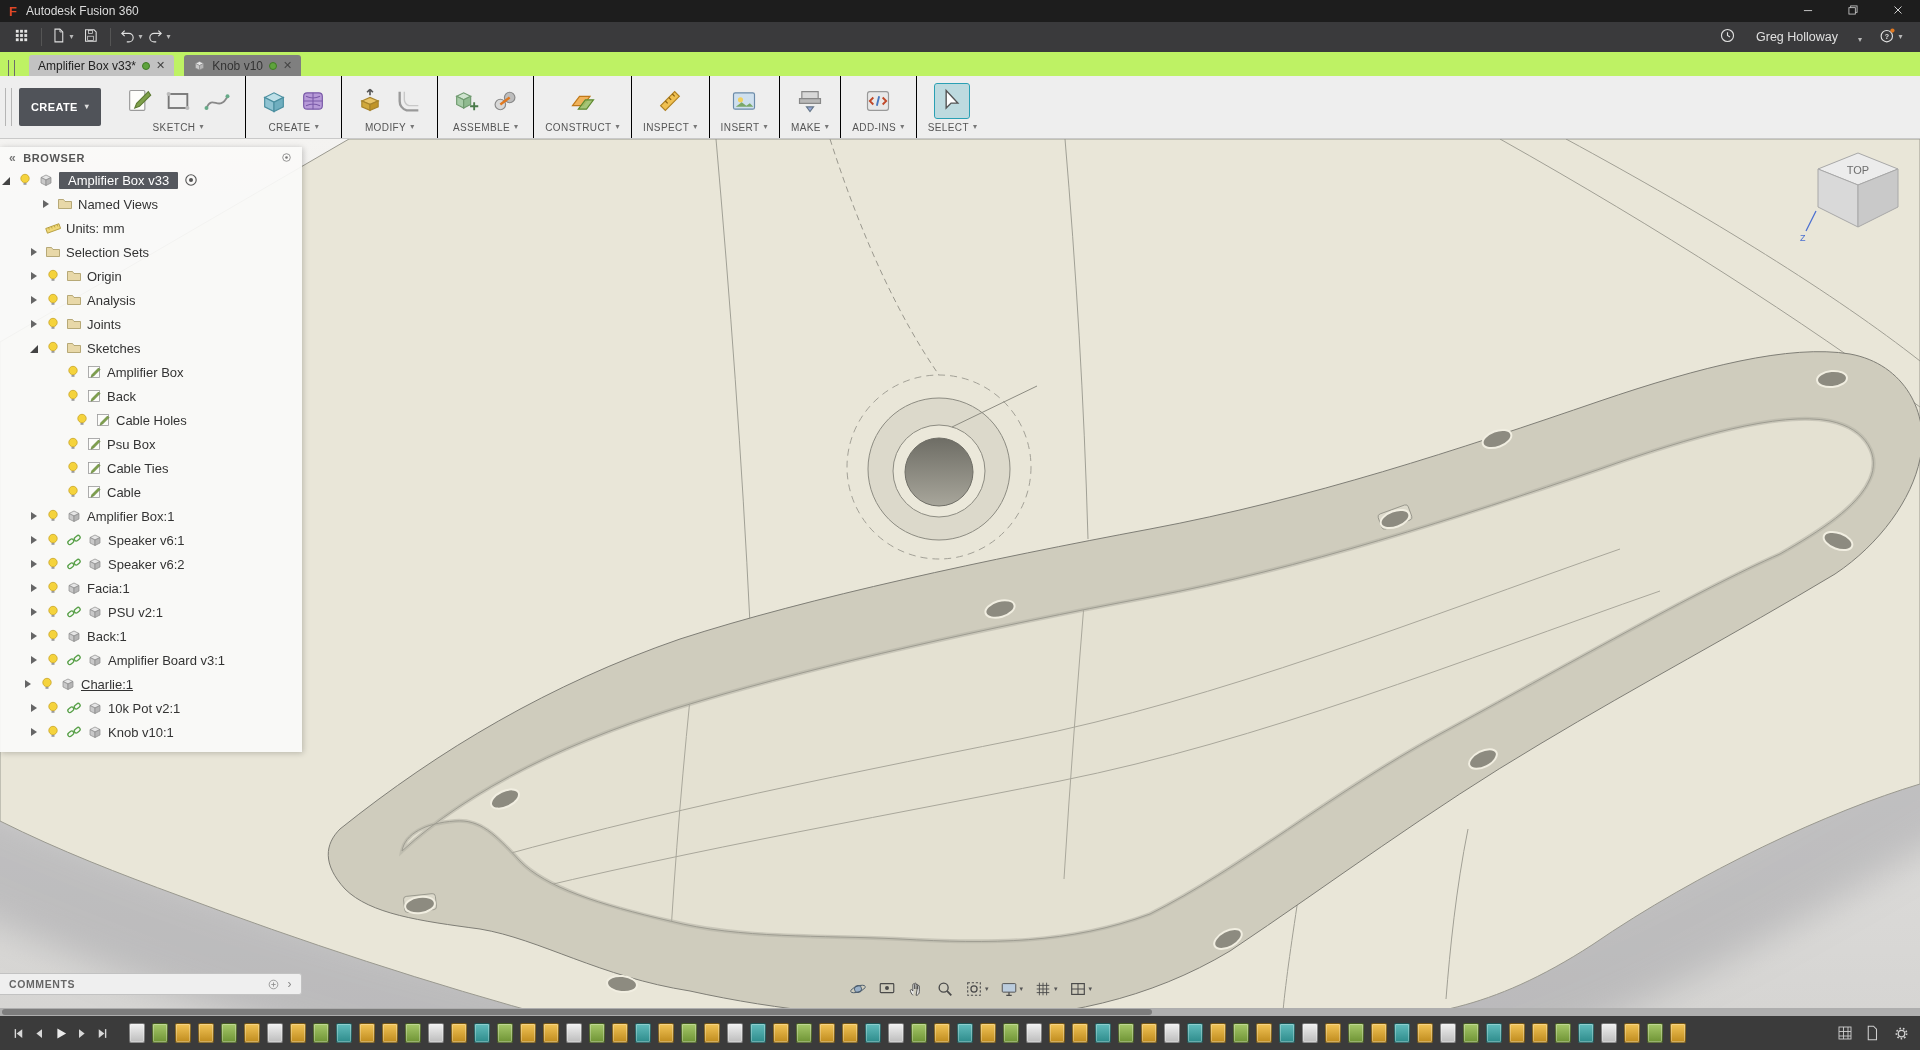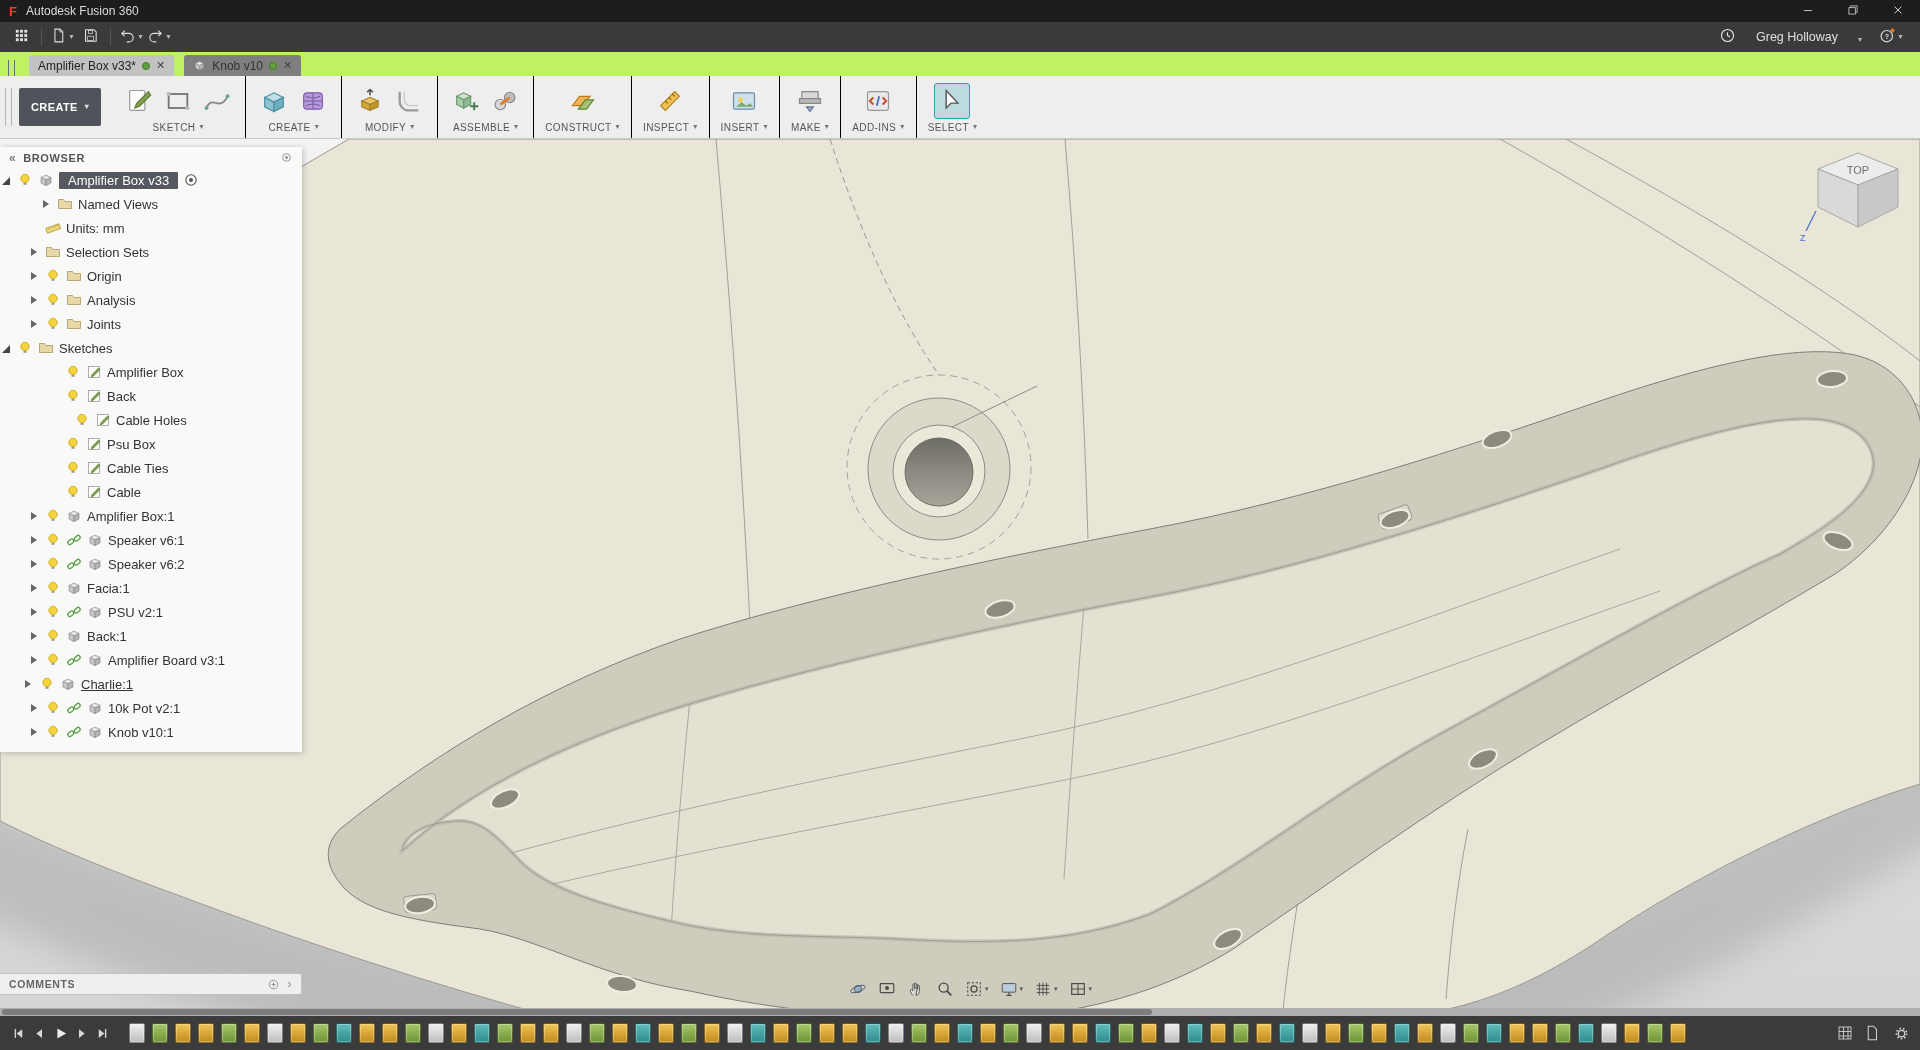--- a/index.html
+++ b/index.html
@@ -599,21 +599,21 @@
                 <path d="M6.5 11h3v1.8h-3z" fill="#9a9a9a"></path>
               </svg>
             </span>
             <span class="b-ico">
               <svg viewBox="0 0 16 16">
                 <path d="M1.5 3.5h5l1.5 2h6.5v7h-13z" fill="#e8d8a8" stroke="#a89860" stroke-width="0.8"></path>
               </svg>
             </span>
             <span class="b-label">Joints</span>
           </div>
-          <div class="b-row" style="">
+          <div class="b-row" style="padding-left: 28px;">
             <span class="exp open"></span>
             <span class="b-ico">
               <svg viewBox="0 0 16 16">
                 <circle cx="8" cy="6.5" r="4.2" fill="#f5d33c" stroke="#c8a428" stroke-width="0.8"></circle>
                 <path d="M6.5 11h3v1.8h-3z" fill="#9a9a9a"></path>
               </svg>
             </span>
             <span class="b-ico">
               <svg viewBox="0 0 16 16">
                 <path d="M1.5 3.5h5l1.5 2h6.5v7h-13z" fill="#e8d8a8" stroke="#a89860" stroke-width="0.8"></path>

